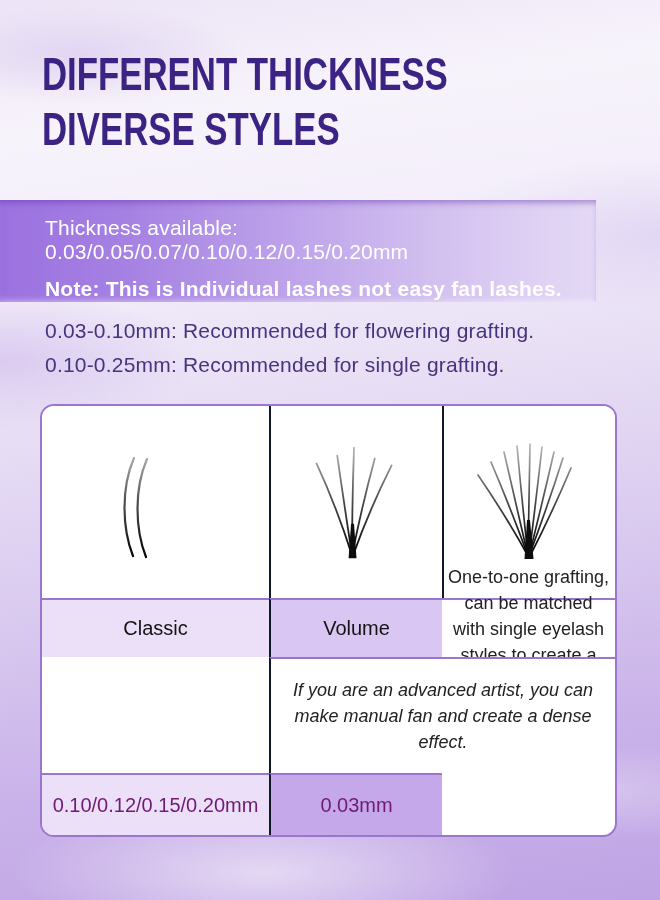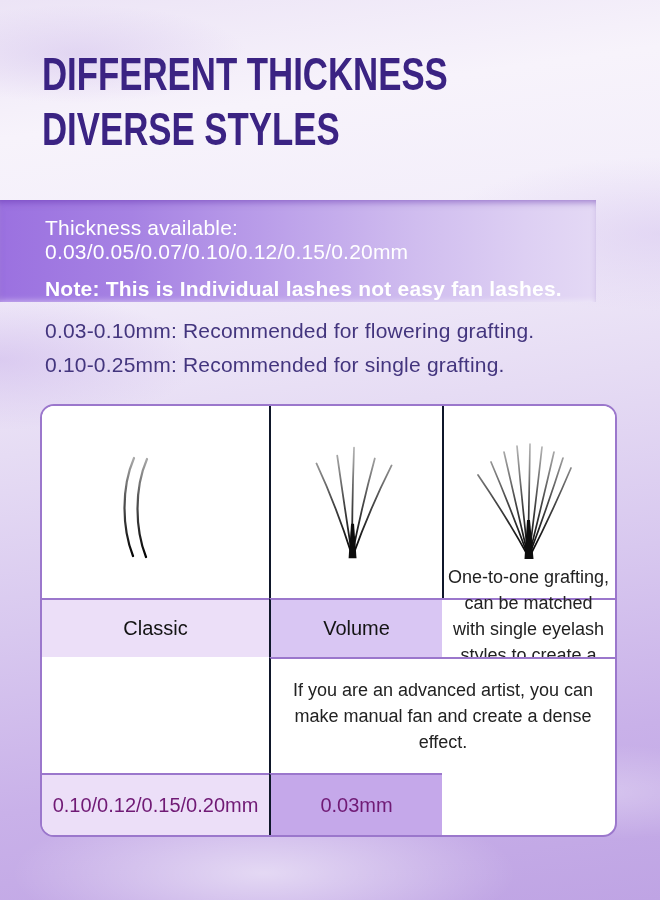--- a/index.html
+++ b/index.html
@@ -72,21 +72,21 @@
     display: flex;
     align-items: center;
     justify-content: center;
     text-align: center;
   }
   .bL { border-left: 2px solid #0f172a; }
   .bT { border-top: 2px solid #9b77cc; }
   .img-cell { background: #ffffff; }
   .label-cell { font-size: 20px; color: #141414; }
   .desc-cell { background: #ffffff; font-size: 18px; color: #222222; line-height: 26px; padding: 0 5px; }
-  .desc-span { grid-column: 2 / 4; padding: 0 10px; }
+  .desc-span { grid-column: 2 / 4; padding: 0 10px; font-style: italic; }
   .thick-cell { font-size: 20px; color: #701a75; }
   .shade-light  { background: #ecdff8; }
   .shade-medium { background: #d9c6f3; }
   .shade-dark   { background: #c5a8ea; }
 </style>
 </head>
 <body>
 
 <div class="title">
   <div>DIFFERENT THICKNESS</div>

